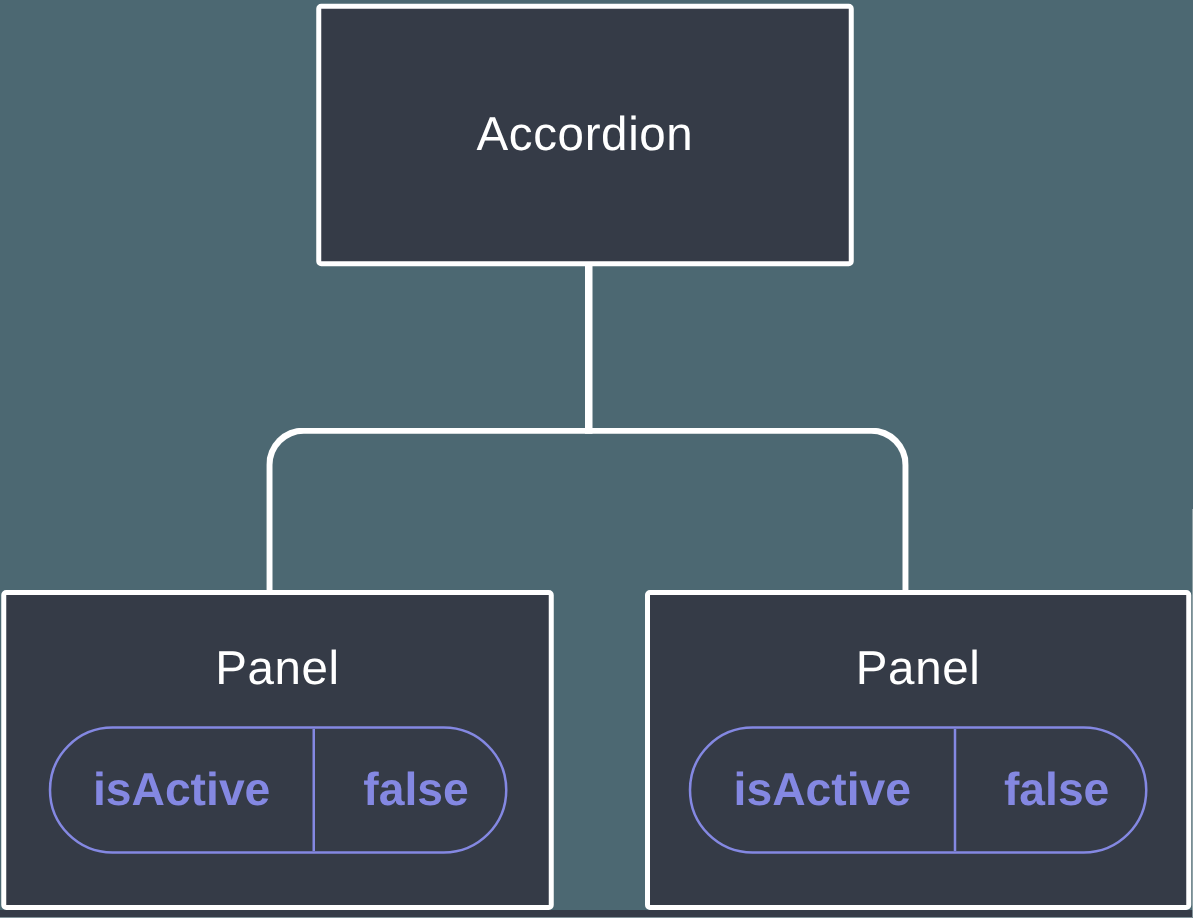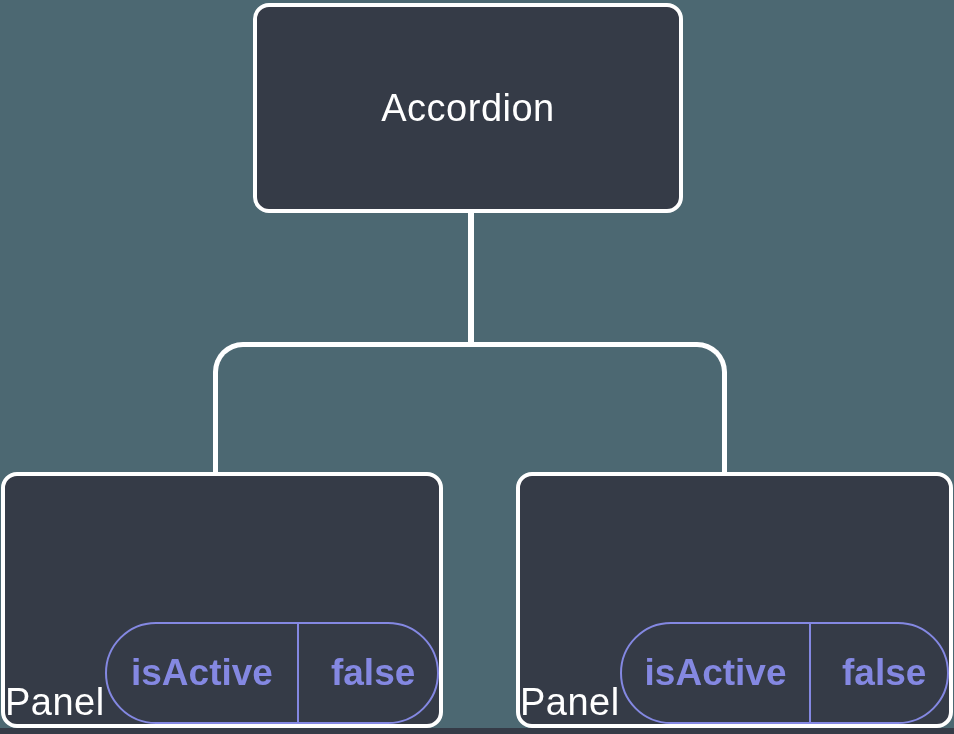--- a/index.html
+++ b/index.html
@@ -35,37 +35,37 @@
     border-right:5px solid var(--connector);
     border-bottom:none;
     border-radius:30px 30px 0 0;
     background:transparent;
   }
   
   .node{
     position:absolute;
     background:var(--node-fill);
     border:4px solid var(--node-border);
-    border-radius:16px;
+    border-radius:4px;
   }
   .node-root{
     left:253px;top:3px;
     width:430px;height:210px;
     display:flex;align-items:center;justify-content:center;
   }
   .node-label{
     color:var(--label-text);
     font-size:38px;
     font-weight:500;
     letter-spacing:0.5px;
   }
   .node-panel{
     top:472px;
     height:256px;
-    display:flex;align-items:flex-end;
+    display:flex;flex-direction:column;align-items:center;
   }
   .node-panel.left{left:1px;width:442px;}
   .node-panel.right{left:516px;width:437px;}
   .node-panel .node-label{margin-top:38px;}
   .state-pill{
     margin-top:24px;
     width:367px;height:102px;
     border:2.5px solid var(--state-accent);
     border-radius:999px;
     display:flex;

